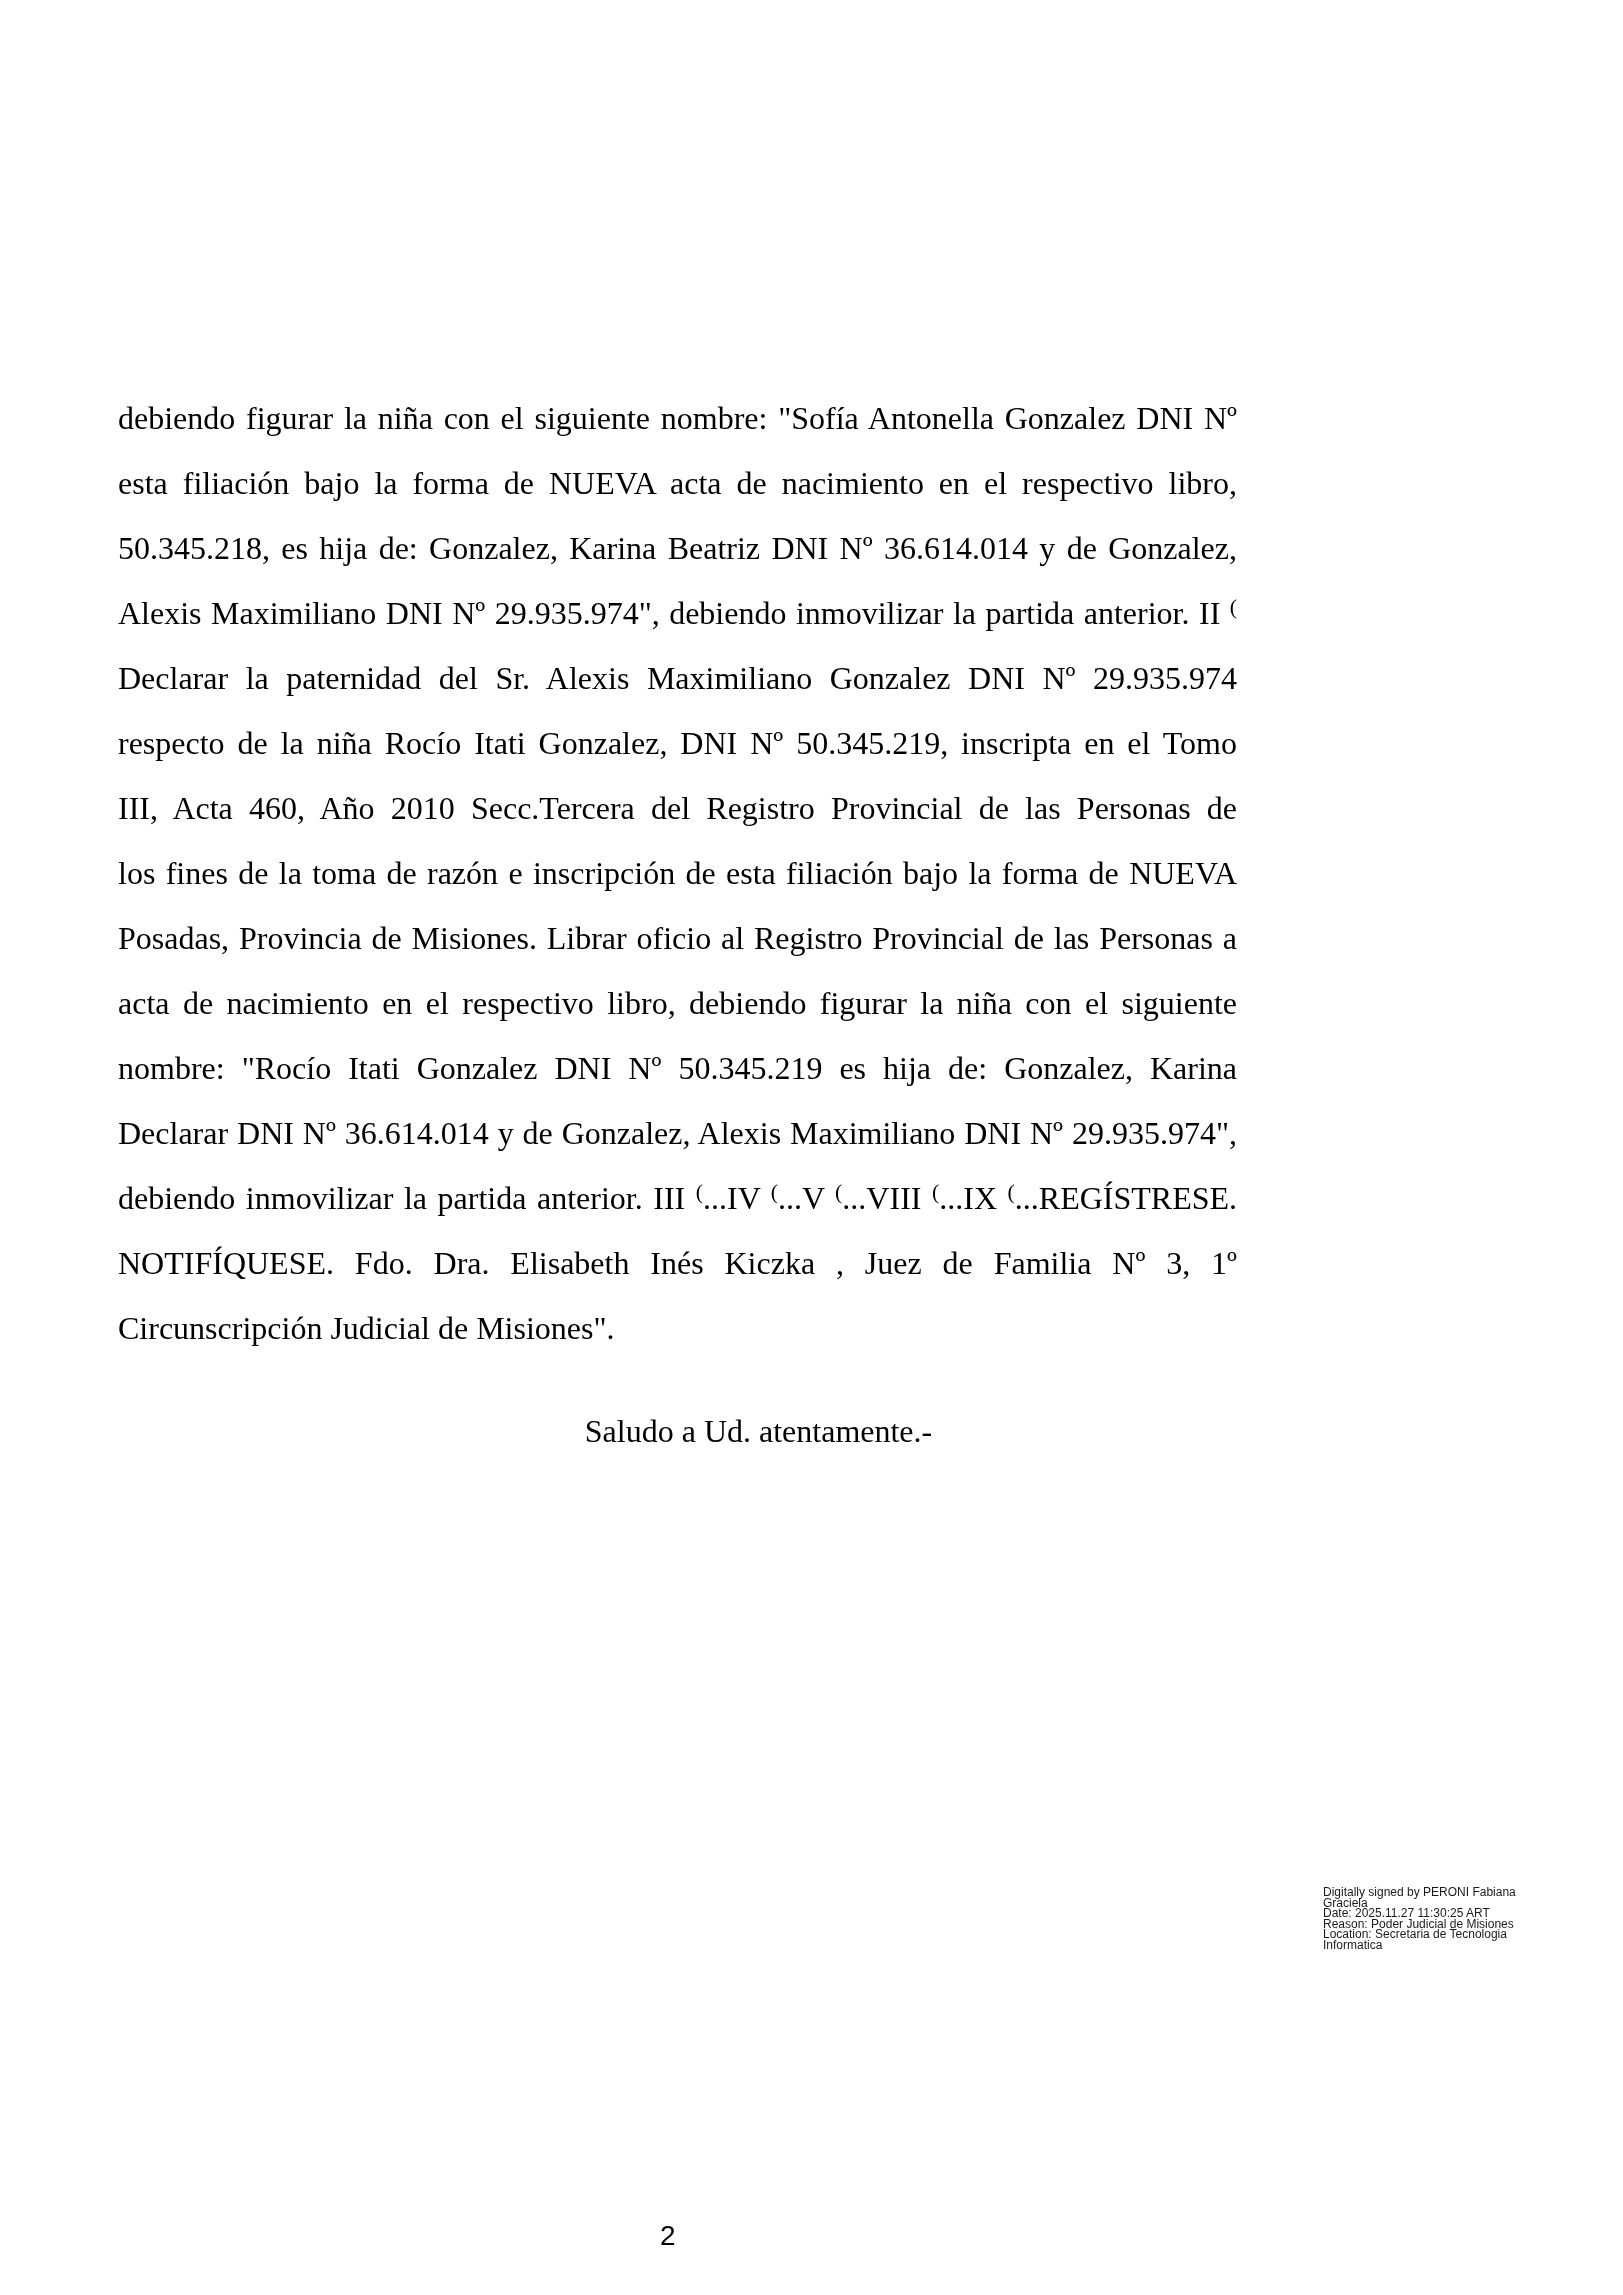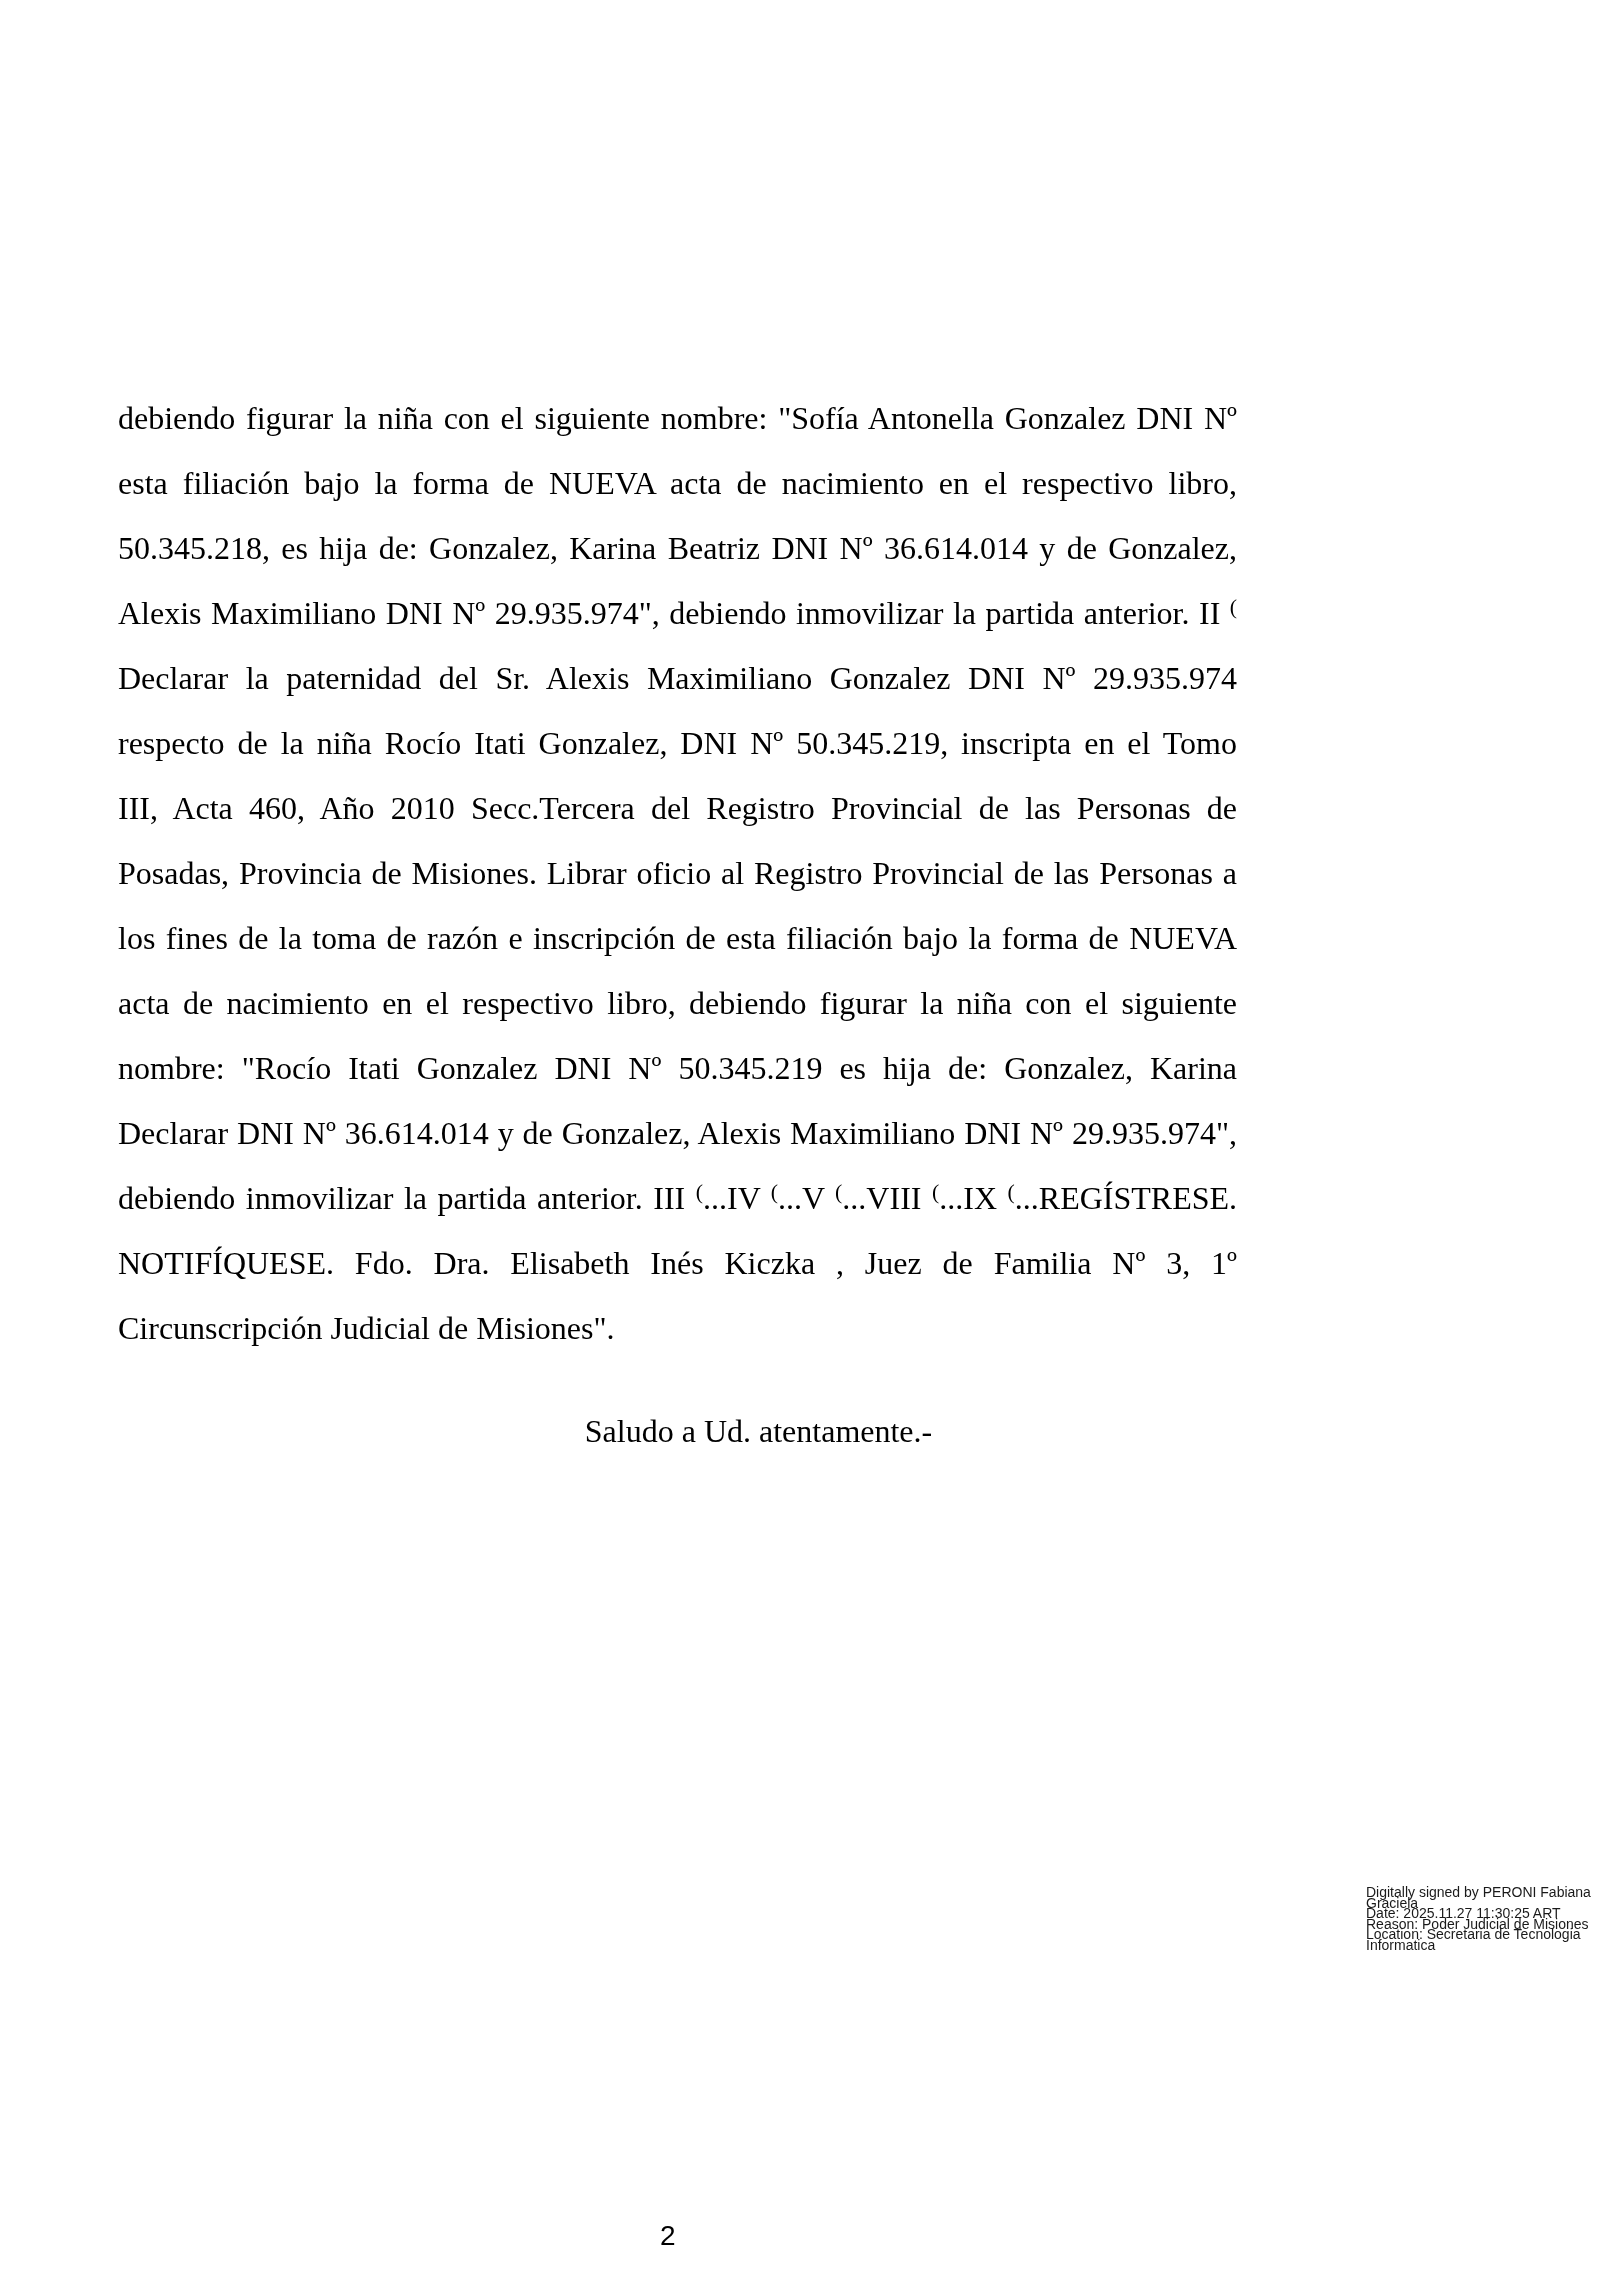--- a/index.html
+++ b/index.html
@@ -46,24 +46,23 @@
     line-height: 65px;
     text-indent: 162px;
     text-align: center;
   }
   
   .signature {
     position: absolute;
     left: 1323px;
     top: 1887px;
     font-family: "Liberation Sans", "DejaVu Sans", sans-serif;
-    font-size: 14px;
+    font-size: 12px;
     line-height: 10.5px;
     color: #1a1a1a;
-    margin-left: 43px;
   }
   .sig-line {
     white-space: nowrap;
   }
   
   .page-number {
     position: absolute;
     left: 660px;
     top: 2222px;
     font-family: "Liberation Sans", "DejaVu Sans", sans-serif;
@@ -79,22 +78,22 @@
 
   <main class="doc-body">
     <div id="body-lines">
         <div class="line just">debiendo figurar la niña con el siguiente nombre: "Sofía Antonella Gonzalez DNI Nº</div>
         <div class="line just">esta filiación bajo la forma de NUEVA acta de nacimiento en el respectivo libro,</div>
         <div class="line just">50.345.218, es hija de: Gonzalez, Karina Beatriz DNI Nº 36.614.014 y de Gonzalez,</div>
         <div class="line just">Alexis Maximiliano DNI Nº 29.935.974", debiendo inmovilizar la partida anterior. II <sup class="op">(</sup></div>
         <div class="line just">Declarar la paternidad del Sr. Alexis Maximiliano Gonzalez DNI Nº 29.935.974</div>
         <div class="line just">respecto de la niña Rocío Itati Gonzalez, DNI Nº 50.345.219, inscripta en el Tomo</div>
         <div class="line just">III, Acta 460, Año 2010 Secc.Tercera del Registro Provincial de las Personas de</div>
+        <div class="line just">los fines de la toma de razón e inscripción de esta filiación bajo la forma de NUEVA</div>
         <div class="line just">Posadas, Provincia de Misiones. Librar oficio al Registro Provincial de las Personas a</div>
-        <div class="line just">los fines de la toma de razón e inscripción de esta filiación bajo la forma de NUEVA</div>
         <div class="line just">acta de nacimiento en el respectivo libro, debiendo figurar la niña con el siguiente</div>
         <div class="line just">nombre: "Rocío Itati Gonzalez DNI Nº 50.345.219 es hija de: Gonzalez, Karina</div>
         <div class="line just">Declarar DNI Nº 36.614.014 y de Gonzalez, Alexis Maximiliano DNI Nº 29.935.974",</div>
         <div class="line just">debiendo inmovilizar la partida anterior. III <sup class="op">(</sup>...IV <sup class="op">(</sup>...V <sup class="op">(</sup>...VIII <sup class="op">(</sup>...IX <sup class="op">(</sup>...REGÍSTRESE.</div>
         <div class="line just">NOTIFÍQUESE. Fdo. Dra. Elisabeth Inés Kiczka , Juez de Familia Nº 3, 1º</div>
         <div class="line">Circunscripción Judicial de Misiones".</div>
       </div>
     <div class="closing">Saludo a Ud. atentamente.-</div>
   </main>
 

